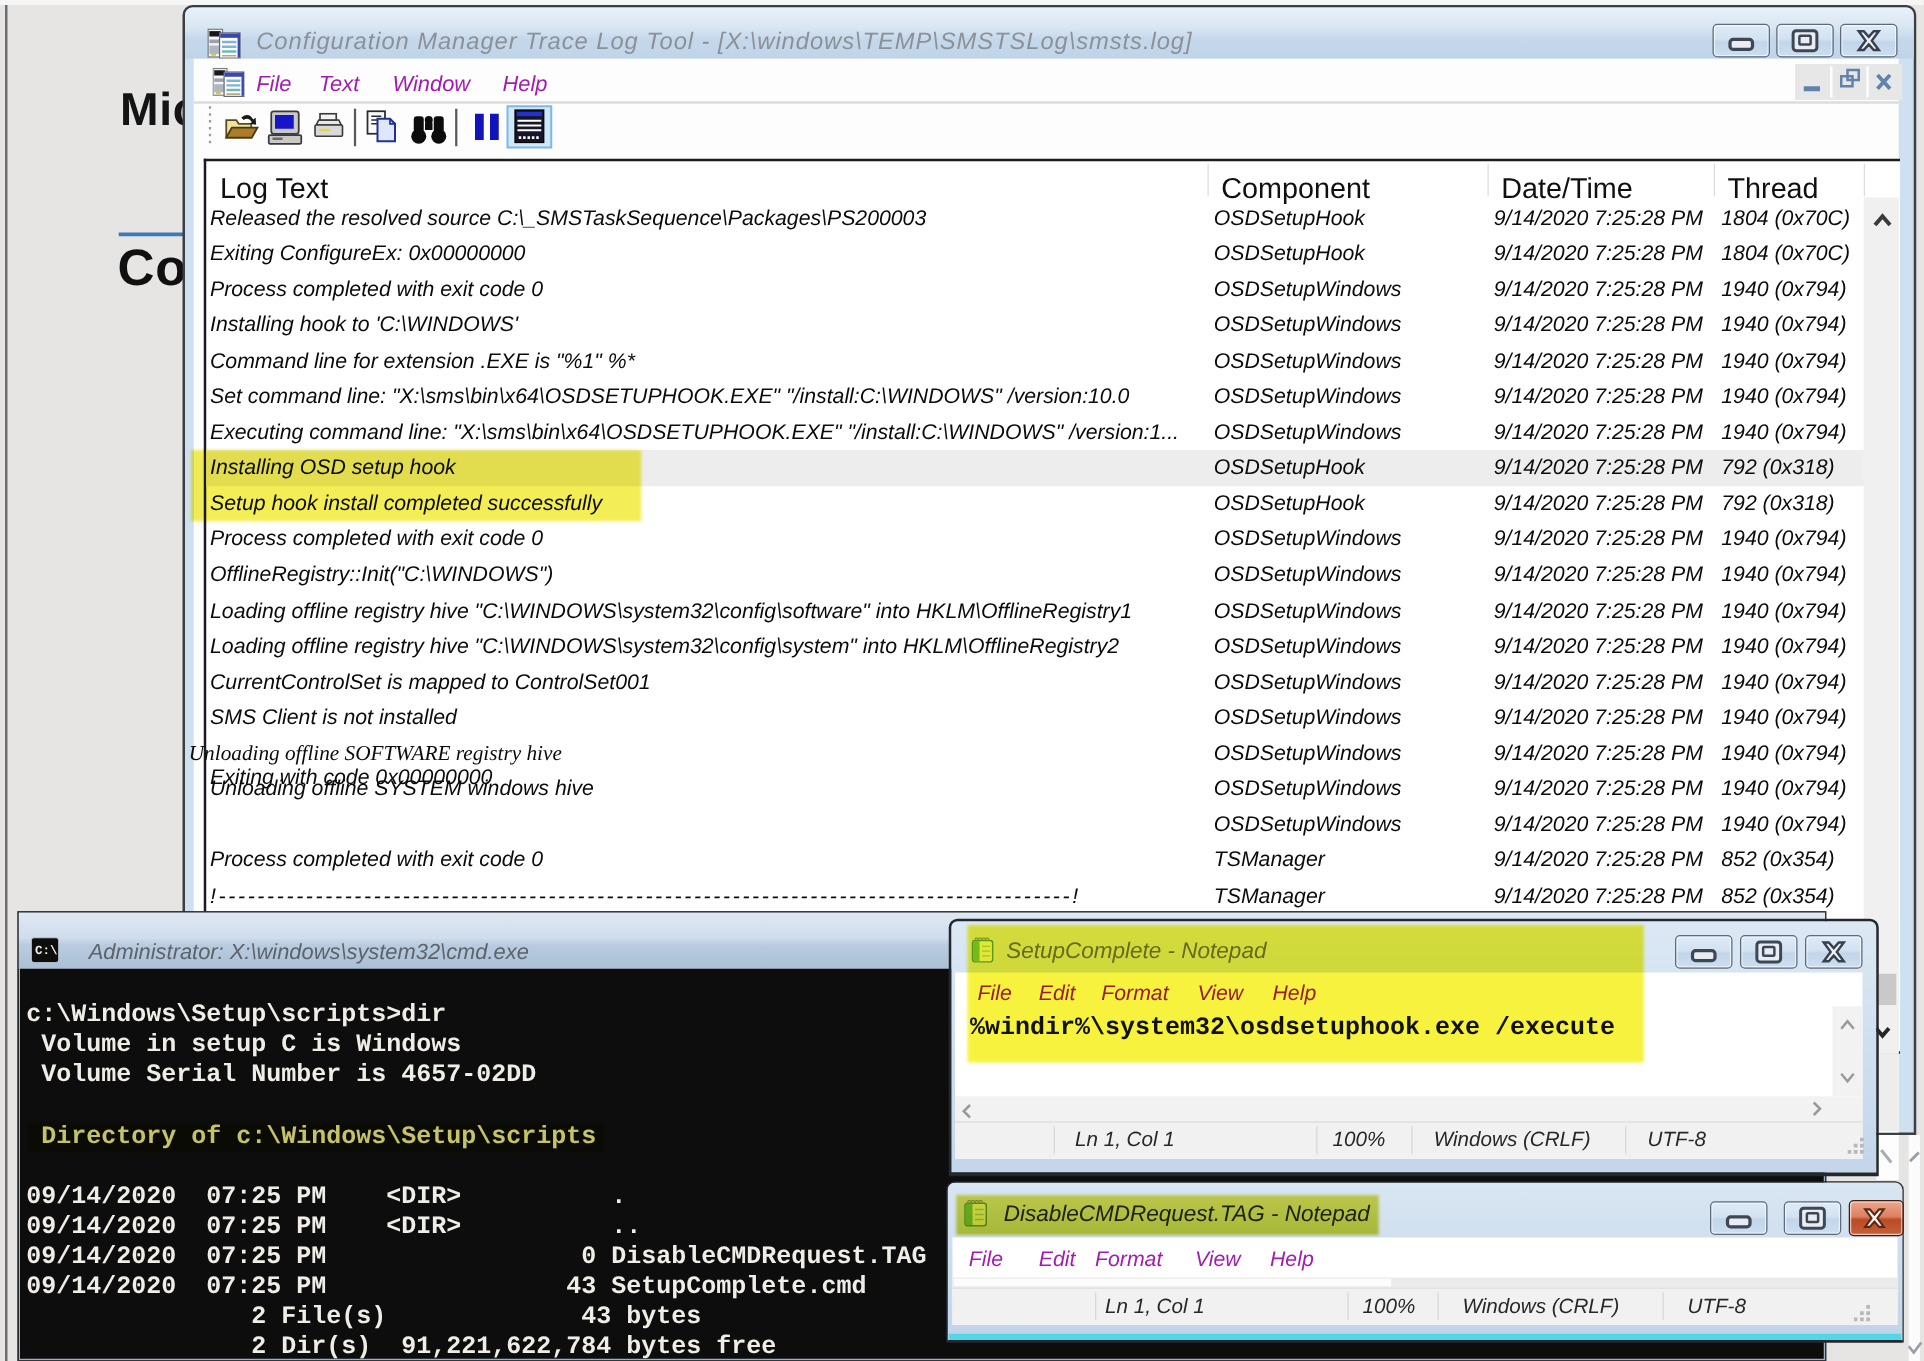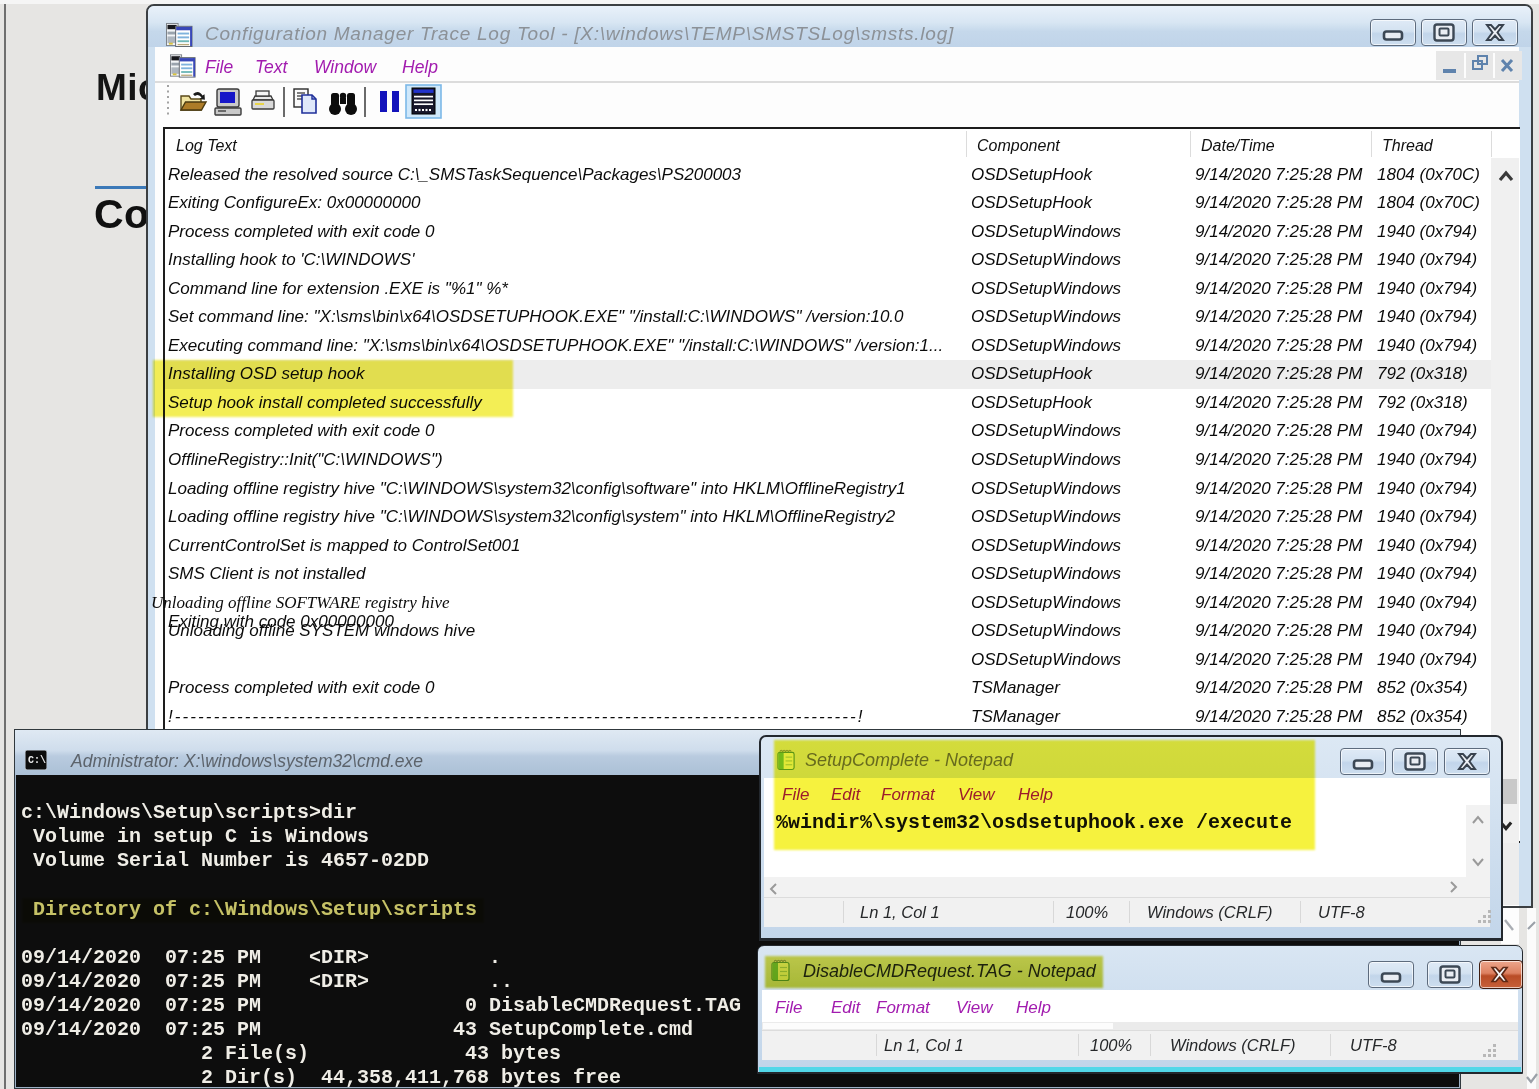--- a/index.html
+++ b/index.html
@@ -1,19 +1,19 @@
 <!DOCTYPE html>
 <html><head><meta charset="utf-8"><style>
 * { margin:0; padding:0; box-sizing:border-box; }
 html,body { width:1539px; height:1089px; overflow:hidden; background:#e6e5e3; }
 body { position:relative; font-family:"Liberation Sans", sans-serif; filter:blur(0.45px); }
 .ab { position:absolute; }
 .it { position:absolute; font-style:italic; white-space:pre; }
 .rt { position:absolute; font-style:italic; font-size:17px; color:#0b0b0b; white-space:pre; }
-.hd { position:absolute; font-style:italic; font-size:16px; color:#101010; white-space:pre; }
+.hd { position:absolute; font-size:23px; color:#101010; white-space:pre; }
 .mi { position:absolute; font-style:italic; font-size:17.5px; color:#a21caf; white-space:pre; }
 .cl { position:absolute; font-family:"Liberation Mono", monospace; font-weight:bold; font-size:20px; color:#efede6; white-space:pre; }
 .sv { position:absolute; font-style:italic; font-size:16.5px; color:#26282a; white-space:pre; }
 .ssep { position:absolute; width:1px; background:#d8d8d8; }
 .wbtn { position:absolute; width:46px; height:27px; border:1.5px solid #5d6b7d; border-radius:4px;
   background:linear-gradient(#dfeaf6 0%, #d3e2f1 45%, #c2d5ea 55%, #cddeef 100%);
   box-shadow:inset 0 0 0 1px rgba(255,255,255,.65); }
 .ymul { position:absolute; mix-blend-mode:multiply; filter:blur(1.2px); }
 </style></head>
 <body>
@@ -252,21 +252,21 @@
 <div class="it" style="left:71px;top:751px;font-size:17.5px;color:#5c636b">Administrator: X:\windows\system32\cmd.exe</div>
 <div class="cl" style="left:21px;top:801px">c:\Windows\Setup\scripts&gt;dir</div>
 <div class="cl" style="left:21px;top:825px"> Volume in setup C is Windows</div>
 <div class="cl" style="left:21px;top:849px"> Volume Serial Number is 4657-02DD</div>
 <div class="cl" style="left:21px;top:898px"> Directory of c:\Windows\Setup\scripts</div>
 <div class="cl" style="left:21px;top:946px">09/14/2020  07:25 PM    &lt;DIR&gt;          .</div>
 <div class="cl" style="left:21px;top:970px">09/14/2020  07:25 PM    &lt;DIR&gt;          ..</div>
 <div class="cl" style="left:21px;top:994px">09/14/2020  07:25 PM                 0 DisableCMDRequest.TAG</div>
 <div class="cl" style="left:21px;top:1018px">09/14/2020  07:25 PM                43 SetupComplete.cmd</div>
 <div class="cl" style="left:21px;top:1042px">               2 File(s)             43 bytes</div>
-<div class="cl" style="left:21px;top:1066px">               2 Dir(s)  44,358,411,768 bytes free</div>
+<div class="cl" style="left:21px;top:1066px">               2 Dir(s)  91,221,622,784 bytes free</div>
 <div class="ymul" style="left:22px;top:898px;width:462px;height:25px;background:#d4d171"></div>
 
 <div class="ab" style="left:1500px;top:735px;width:19px;height:108px;background:#f0f0f0"></div>
 <div class="ab" style="left:1502px;top:779px;width:15px;height:25px;background:#c9c9c9"></div>
 <svg class="ab" style="left:1499px;top:820px" width="14" height="12" viewBox="0 0 16 14">
     <path d="M2 3 L8 10 L14 3" fill="none" stroke="#252525" stroke-width="3.6"></path>
   </svg>
 <div class="ab" style="left:1500px;top:843px;width:19px;height:62px;background:#ededed"></div>
 <div class="ab" style="left:1501px;top:908px;width:18px;height:36px;background:#fdfdfd"></div>
 <svg class="ab" style="left:1503px;top:918px" width="13" height="14" viewBox="0 0 13 14">

